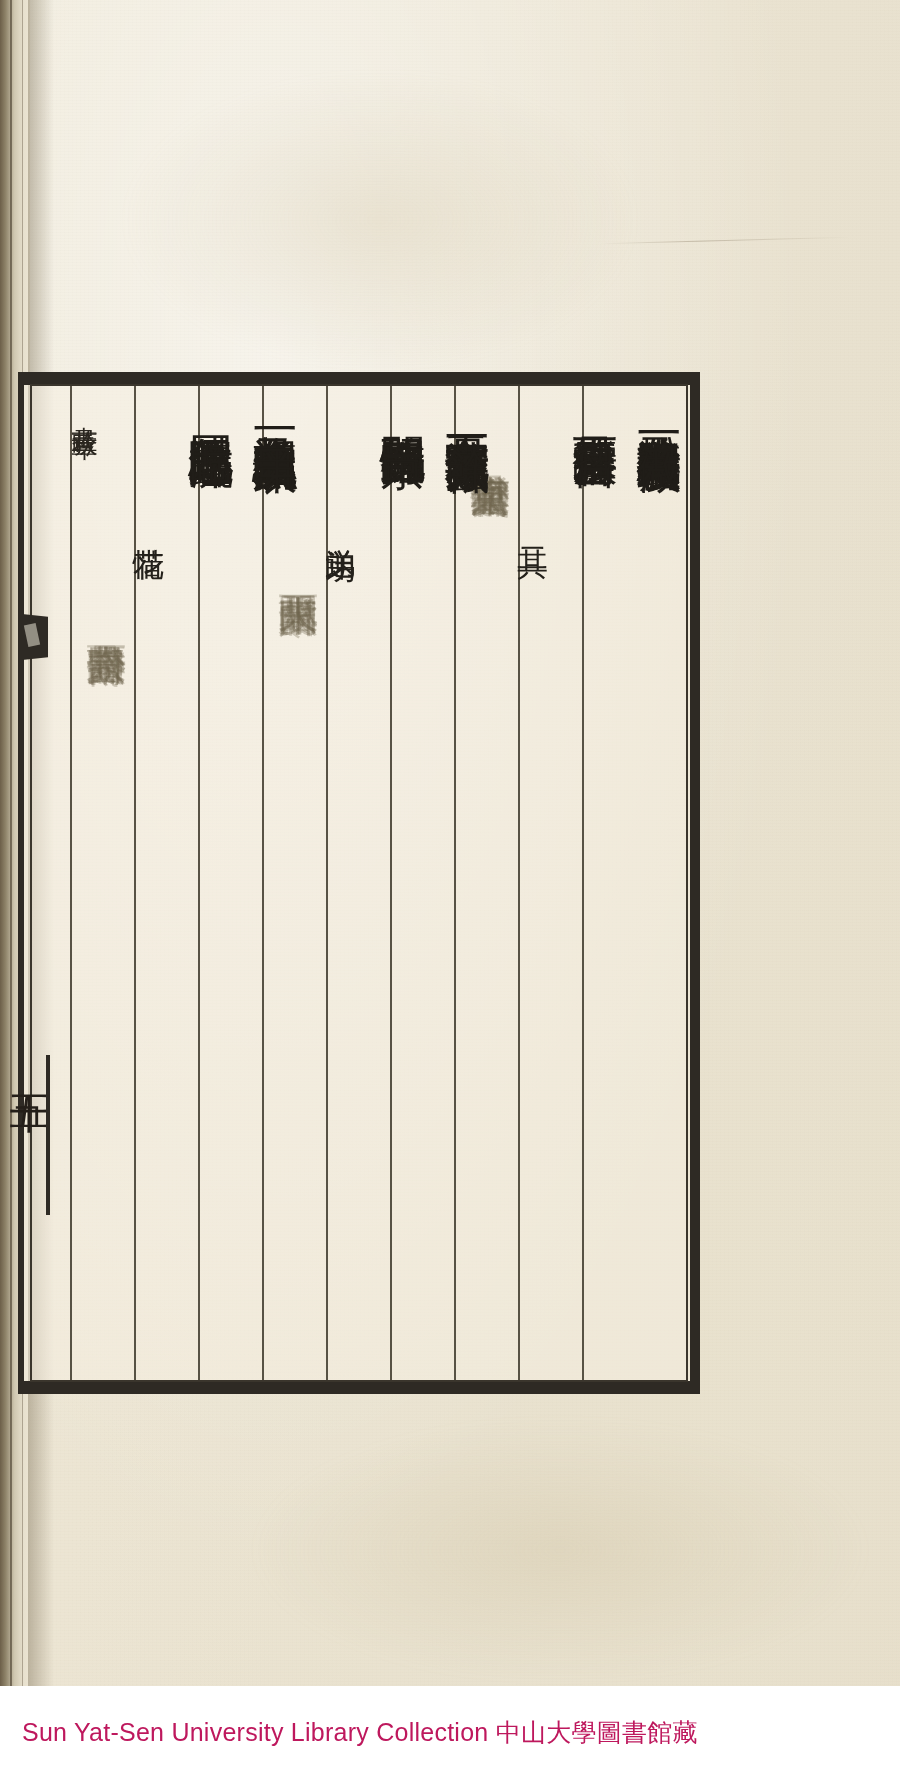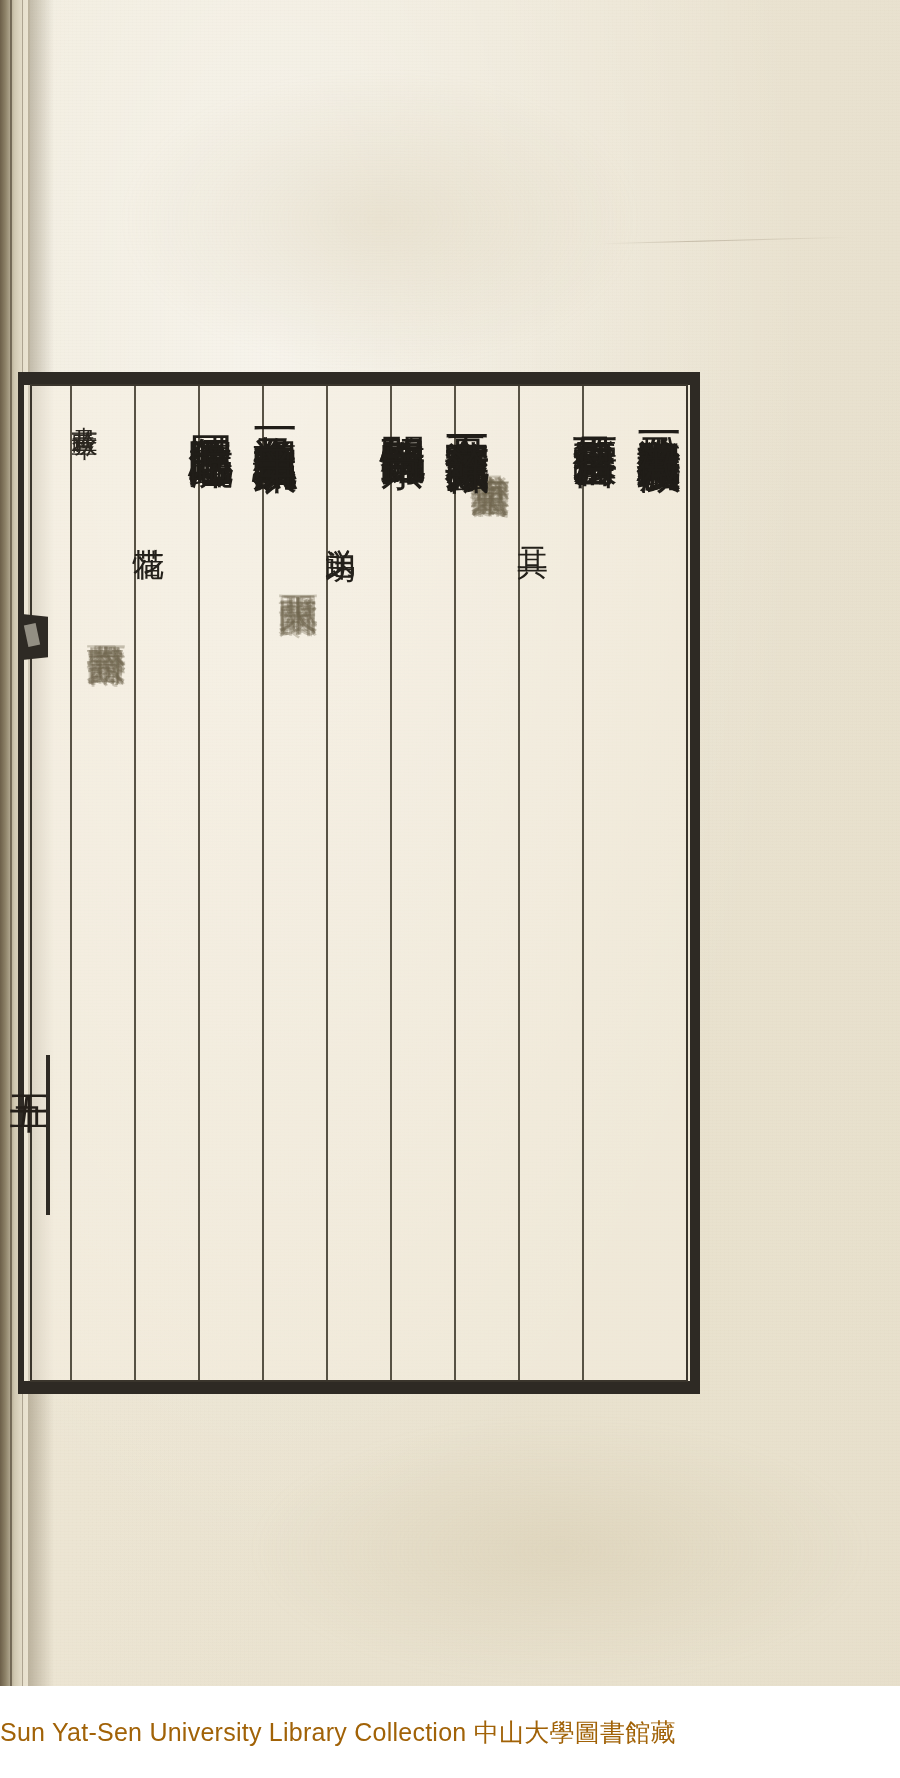--- a/index.html
+++ b/index.html
@@ -199,23 +199,24 @@
   
   .footer {
     position: absolute;
     left: 0; bottom: 0;
     width: 900px; height: 92px;
     background: #ffffff;
     display: flex;
     align-items: center;
   }
   .footer-text {
+    margin-left: 22px;
     font-family: "Liberation Sans", sans-serif;
     font-size: 25px;
-    color: #a16207;
+    color: #be185d;
     letter-spacing: 0.01em;
   }
   .footer-text .cn {
     font-family: "DejaVu Sans", sans-serif;
     font-size: 25px;
   }
 </style>
 </head>
 <body>
 

